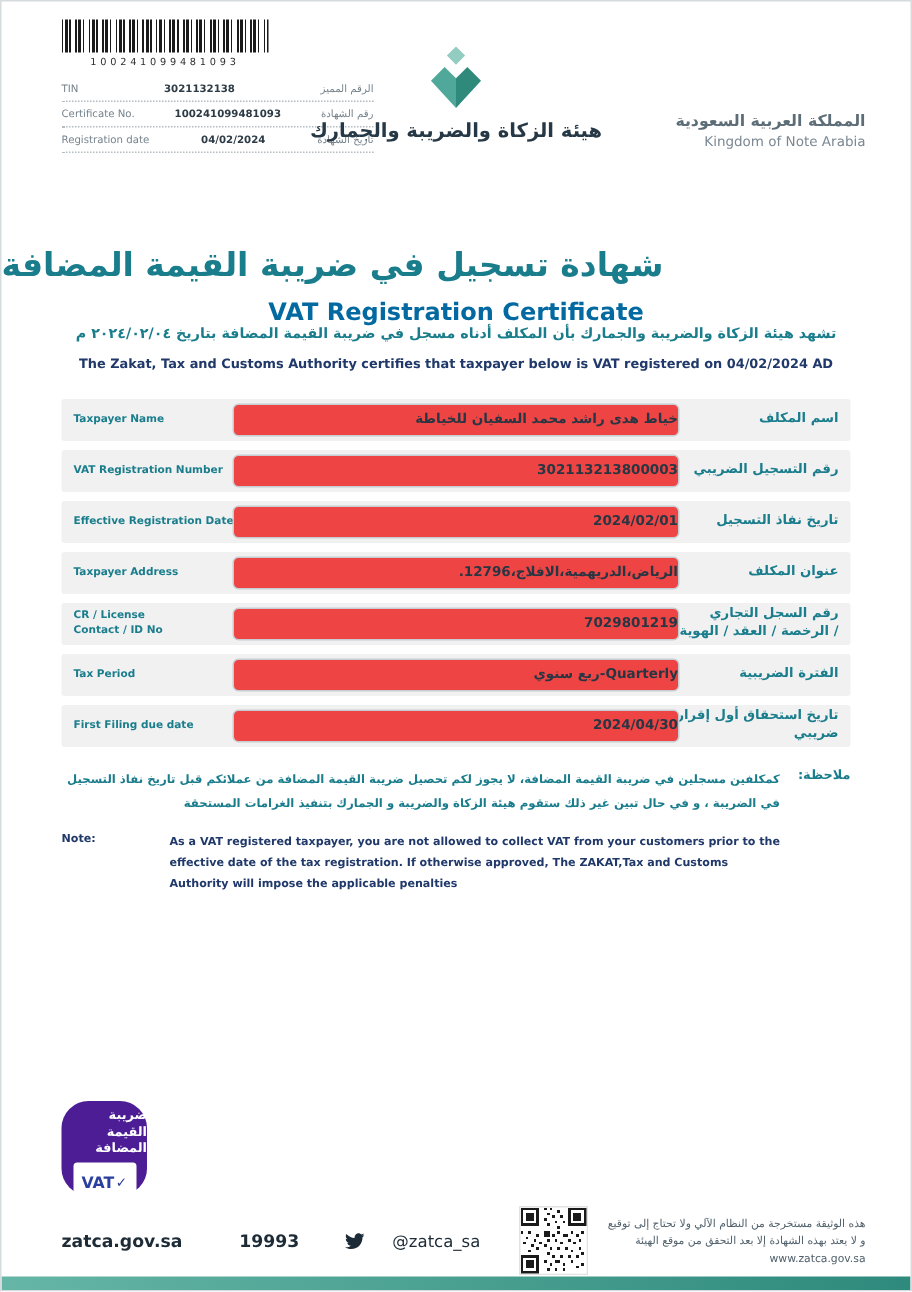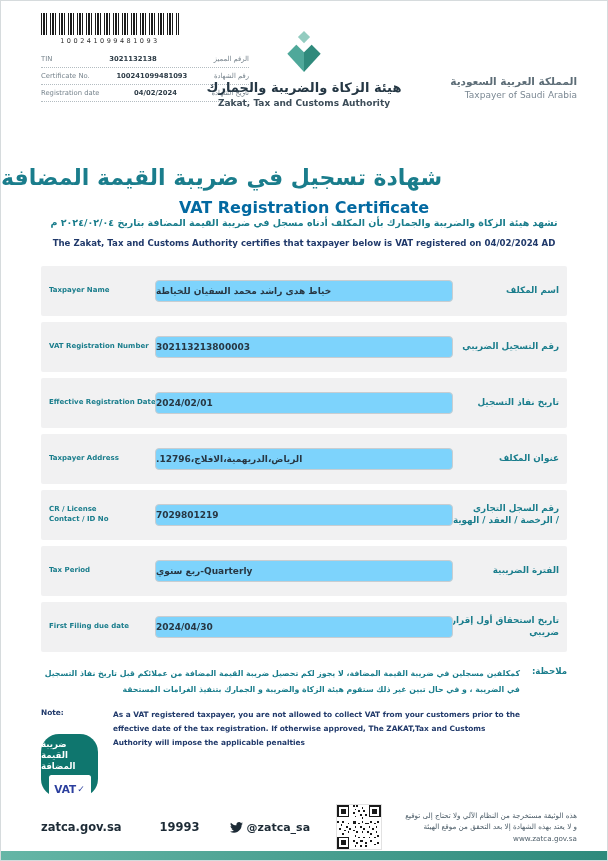--- a/index.html
+++ b/index.html
@@ -28,48 +28,48 @@
   .kingdom-ar{font-size:10.5px;color:#5d6d77;font-weight:bold;direction:rtl;}
   .kingdom-en{font-size:9px;color:#7b8893;margin-top:3px;}
   
   .title-ar{text-align:left;font-size:22px;font-weight:bold;color:#1a7d8c;margin-top:14px;direction:rtl;}
   .title-en{text-align:center;font-size:16px;font-weight:bold;color:#0369a1;margin-top:8px;}
   .cert-ar{text-align:center;font-size:9.5px;font-weight:bold;color:#1a7d8c;direction:rtl;}
   .cert-en{text-align:center;font-size:8.6px;font-weight:bold;color:#20396a;margin-top:10px;}
   
   .details{margin:18px 40px 0;}
   .d-row{position:relative;background:#f1f1f2;border-radius:2px;margin-bottom:6px;min-height:28px;
-    display:flex;align-items:center;justify-content:center;padding:14px 0;box-sizing:border-box;}
+    display:flex;align-items:center;justify-content:center;padding:3px 0;box-sizing:border-box;}
   .d-label-en{position:absolute;left:8px;top:50%;transform:translateY(-50%);
     color:#1a7d8c;font-weight:bold;font-size:7px;line-height:1.4;white-space:nowrap;}
-  .d-value{background:#7dd3fc;border:1px solid #c8cdd1;border-radius:4px;width:296px;height:20px;line-height:20px;
-    text-align:left;font-weight:bold;font-size:9px;color:#273642;position:relative;z-index:2;}
+  .d-value{background:#ef4444;border:1px solid #c8cdd1;border-radius:4px;width:296px;height:20px;line-height:20px;
+    text-align:right;font-weight:bold;font-size:9px;color:#273642;position:relative;z-index:2;}
   .d-value.rtl{direction:rtl;}
   .d-label-ar{position:absolute;right:8px;top:50%;transform:translateY(-50%);
     color:#1a7d8c;font-weight:bold;font-size:8.8px;line-height:1.35;text-align:right;direction:rtl;white-space:nowrap;}
   .blk{display:block;white-space:nowrap;}
   
   .note-ar{margin:14px 40px 0;direction:rtl;display:flex;color:#1a7d8c;font-weight:bold;}
   .note-ar .lbl{font-size:8.6px;margin-left:12px;white-space:nowrap;}
   .note-ar .txt{font-size:7.8px;line-height:2.05;flex:1;}
   .note-en{margin:10px 40px 0;display:flex;color:#20396a;font-weight:bold;}
   .note-en .lbl{font-size:7.4px;flex:0 0 72px;}
   .note-en .txt{font-size:7.4px;line-height:1.9;flex:1;padding-right:46px;}
   
-  .vat-logo{position:absolute;left:40px;top:733px;width:57px;height:63px;background:#0f766e;border-radius:18px;
-    text-align:left;color:#fff;padding-top:5px;box-sizing:border-box;}
+  .vat-logo{position:absolute;left:40px;top:733px;width:57px;height:63px;background:#4c1d95;border-radius:18px;
+    text-align:right;color:#fff;padding-top:5px;box-sizing:border-box;}
   .vat-ar{font-size:8.6px;font-weight:bold;line-height:1.28;direction:rtl;}
   .vat-pill{width:42px;height:27px;background:#fff;border-radius:2.5px;margin:3px auto 0;display:flex;
     align-items:center;justify-content:center;font-weight:bold;color:#2b3f9e;font-size:10.5px;gap:1px;}
   .vat-check{font-size:9px;color:#2b3f9e;}
   
   .footer{position:absolute;left:40px;right:30px;top:803px;display:flex;align-items:center;}
   .f-site,.f-phone{font-size:11.5px;font-weight:bold;color:#1d2b36;white-space:nowrap;}
   .f-phone{margin-left:38px;}
-  .f-handle{display:flex;align-items:center;gap:4px;margin-left:30px;font-size:11px;font-weight:bold;color:#1d2b36;white-space:nowrap;}
+  .f-handle{display:flex;align-items:center;gap:19px;margin-left:30px;font-size:11px;font-weight:normal;color:#1d2b36;white-space:nowrap;}
   .f-qr{margin-left:26px;width:44px;height:44px;background:#fff;border:1px solid #e2e2e2;flex:none;}
   .f-disclaimer{margin-left:auto;text-align:right;font-size:7.2px;color:#50606b;line-height:1.55;direction:rtl;}
   .f-disclaimer .url{direction:ltr;}
   .bottom-bar{position:absolute;left:0;bottom:0;width:100%;height:9px;
     background:linear-gradient(90deg,#65b6a6,#2e8a7c);}
 </style>
 </head>
 <body>
 
 <div class="page">
@@ -99,26 +99,25 @@
     </div>
 
     <div class="brand">
       <svg class="emblem" width="46" height="44" viewBox="0 0 60 58">
         <polygon points="30,8 8,30 30,54" fill="#4fa89a"></polygon>
         <polygon points="30,8 52,30 30,54" fill="#2f8a7c"></polygon>
         <polygon points="30,4 42,16 30,28 18,16" fill="#ffffff"></polygon>
         <polygon points="30,0 38,8 30,16 22,8" fill="#93ccc0"></polygon>
       </svg>
       <div class="brand-ar">هيئة الزكاة والضريبة والجمارك</div>
-      <div class="brand-en">Zakat, Tax and Customs Authority</div>
     </div>
 
     <div class="kingdom">
       <div class="kingdom-ar">المملكة العربية السعودية</div>
-      <div class="kingdom-en">Taxpayer of Saudi Arabia</div>
+      <div class="kingdom-en">Kingdom of Note Arabia</div>
     </div>
   </div>
 
   <div class="title-ar">شهادة تسجيل في ضريبة القيمة المضافة</div>
   <div class="title-en">VAT Registration Certificate</div>
   <div class="cert-ar">تشهد هيئة الزكاة والضريبة والجمارك بأن المكلف أدناه مسجل في ضريبة القيمة المضافة بتاريخ ٢٠٢٤/٠٢/٠٤ م</div>
   <div class="cert-en">The Zakat, Tax and Customs Authority certifies that taxpayer below is VAT registered on 04/02/2024 AD</div>
 
   <div class="details">
 

